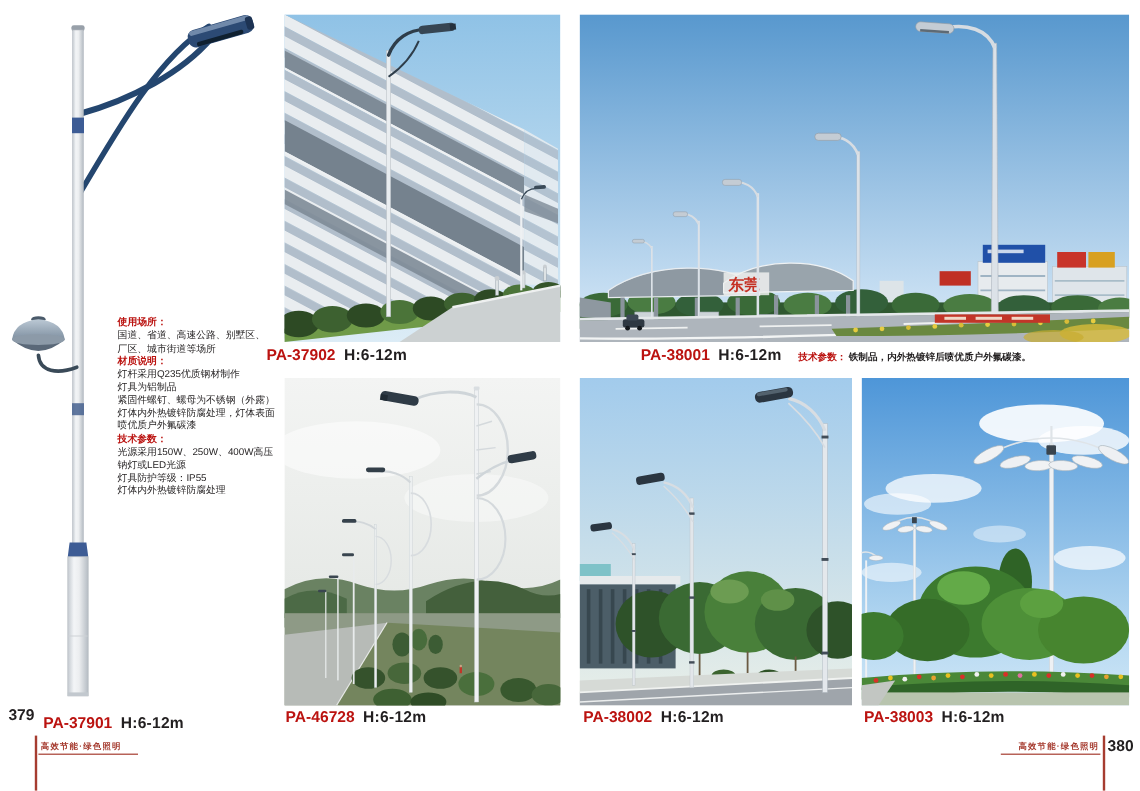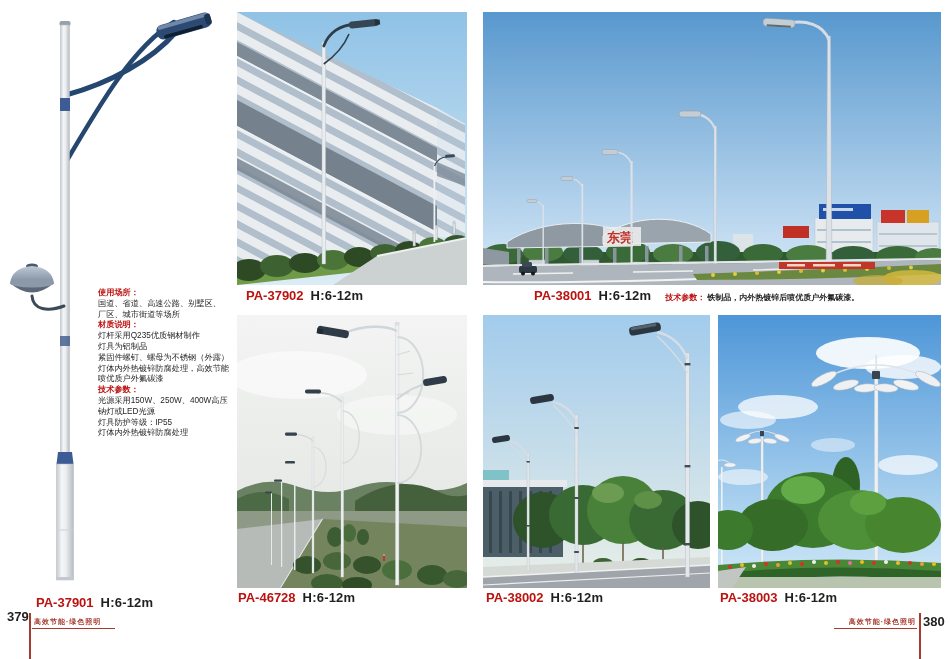--- a/index.html
+++ b/index.html
@@ -9,21 +9,21 @@
     -webkit-font-smoothing:antialiased;
   }
   .abs{position:absolute;}
   
   .label{position:absolute;white-space:nowrap;font-size:13px;line-height:13px;}
   .label .model{color:var(--model_red);font-weight:700;margin-right:7px;}
   .label .height{color:var(--text_black);font-weight:700;letter-spacing:.2px;}
   .label .note-label{color:var(--model_red);font-weight:700;font-size:8px;margin-left:14px;}
   .label .note{color:var(--text_black);font-weight:600;font-size:8px;margin-left:2px;}
   
-  .spec{position:absolute;left:98px;top:264px;width:142px;font-size:8.2px;line-height:10.8px;color:var(--text_black);font-weight:500;white-space:nowrap;margin-top:24px;}
+  .spec{position:absolute;left:98px;top:264px;width:142px;font-size:8.2px;line-height:10.8px;color:var(--text_black);font-weight:500;white-space:nowrap;}
   .spec .spec-title{color:var(--model_red);font-weight:700;}
   
   .pagenum{position:absolute;font-size:13px;font-weight:700;color:var(--text_black);}
   .slogan{position:absolute;font-size:7px;font-weight:700;color:var(--footer_red);letter-spacing:1px;white-space:nowrap;}
   .vline{position:absolute;width:1.5px;height:46px;background:var(--footer_red);}
   .uline{position:absolute;height:1px;width:83px;background:var(--footer_red);}
   .toll-sign{fill:var(--sign_red);font-weight:700;font-size:13px;font-family:"Liberation Sans",sans-serif;}
   svg{display:block;}
 </style>
 </head>
@@ -74,21 +74,21 @@
 </div>
 
 <div class="spec">
   <div class="spec-title">使用场所：</div>
   <div>国道、省道、高速公路、别墅区、</div>
   <div>厂区、城市街道等场所</div>
   <div class="spec-title">材质说明：</div>
   <div>灯杆采用Q235优质钢材制作</div>
   <div>灯具为铝制品</div>
   <div>紧固件螺钉、螺母为不锈钢（外露）</div>
-  <div>灯体内外热镀锌防腐处理，高效节能</div>
+  <div>灯体内外热镀锌防腐处理，灯体表面</div>
   <div>喷优质户外氟碳漆</div>
   <div class="spec-title">技术参数：</div>
   <div>光源采用150W、250W、400W高压</div>
   <div>钠灯或LED光源</div>
   <div>灯具防护等级：IP55</div>
   <div>灯体内外热镀锌防腐处理</div>
 </div>
 
 <div class="abs" style="left:237px;top:12px;width:230px;height:273px;">
 <svg width="230" height="273" viewBox="0 0 230 273">
@@ -516,37 +516,37 @@
   <g>
     <rect y="262" width="223" height="11" fill="#b8c4ae"></rect>
     <polygon points="0,256 28,252 14,273 0,273" fill="#c2c6c2"></polygon>
   </g>
 </svg>
 </div>
 
 <div class="label" style="left:36px;top:596px;">
   <span class="model">PA-37901</span><span class="height">H:6-12m</span>
 </div>
-<div class="label" style="left:246px;top:289px;">
+<div class="label" style="left:222px;top:289px;">
   <span class="model">PA-37902</span><span class="height">H:6-12m</span>
 </div>
 <div class="label" style="left:238px;top:591px;">
   <span class="model">PA-46728</span><span class="height">H:6-12m</span>
 </div>
 <div class="label" style="left:486px;top:289px;padding-left:48px;">
   <span class="model">PA-38001</span><span class="height">H:6-12m</span><span class="note-label">技术参数：</span><span class="note">铁制品，内外热镀锌后喷优质户外氟碳漆。</span>
 </div>
 <div class="label" style="left:486px;top:591px;">
   <span class="model">PA-38002</span><span class="height">H:6-12m</span>
 </div>
 <div class="label" style="left:720px;top:591px;">
   <span class="model">PA-38003</span><span class="height">H:6-12m</span>
 </div>
 
-<div class="pagenum" style="left:7px;top:609px;">379</div>
+<div class="pagenum" style="left:7px;top:588px;">379</div>
 <div class="vline" style="left:29px;top:613px;"></div>
 <div class="slogan" style="left:34px;top:617px;">高效节能·绿色照明</div>
 <div class="uline" style="left:32px;top:628px;"></div>
 
 <div class="slogan" style="left:834px;top:617px;width:82px;text-align:right;">高效节能·绿色照明</div>
 <div class="vline" style="left:919px;top:613px;"></div>
 <div class="pagenum" style="left:923px;top:614px;">380</div>
 <div class="uline" style="left:834px;top:628px;width:83px;"></div>
 
 </body></html>

